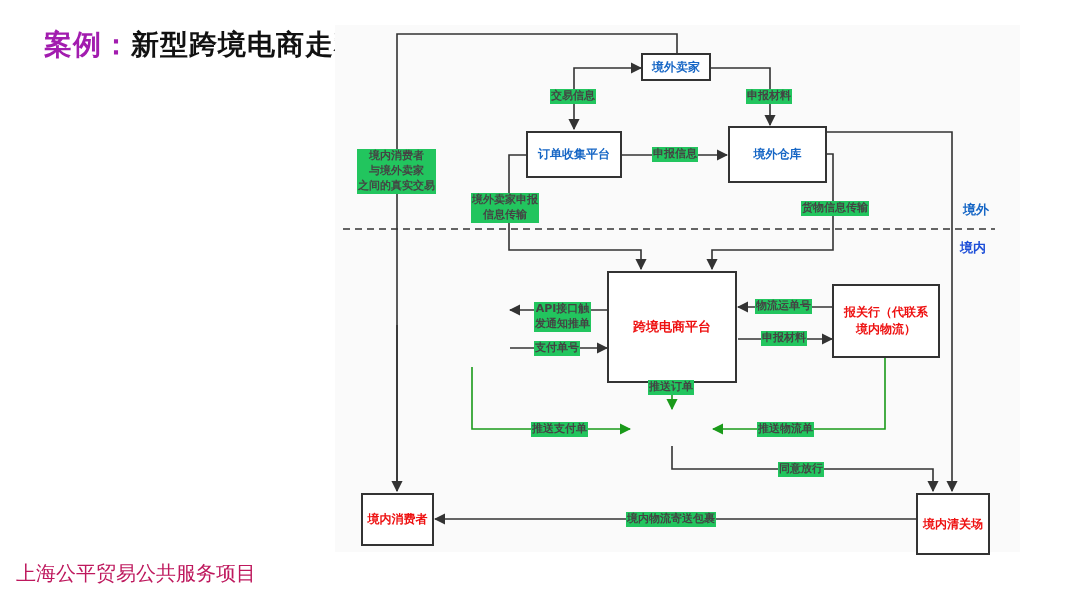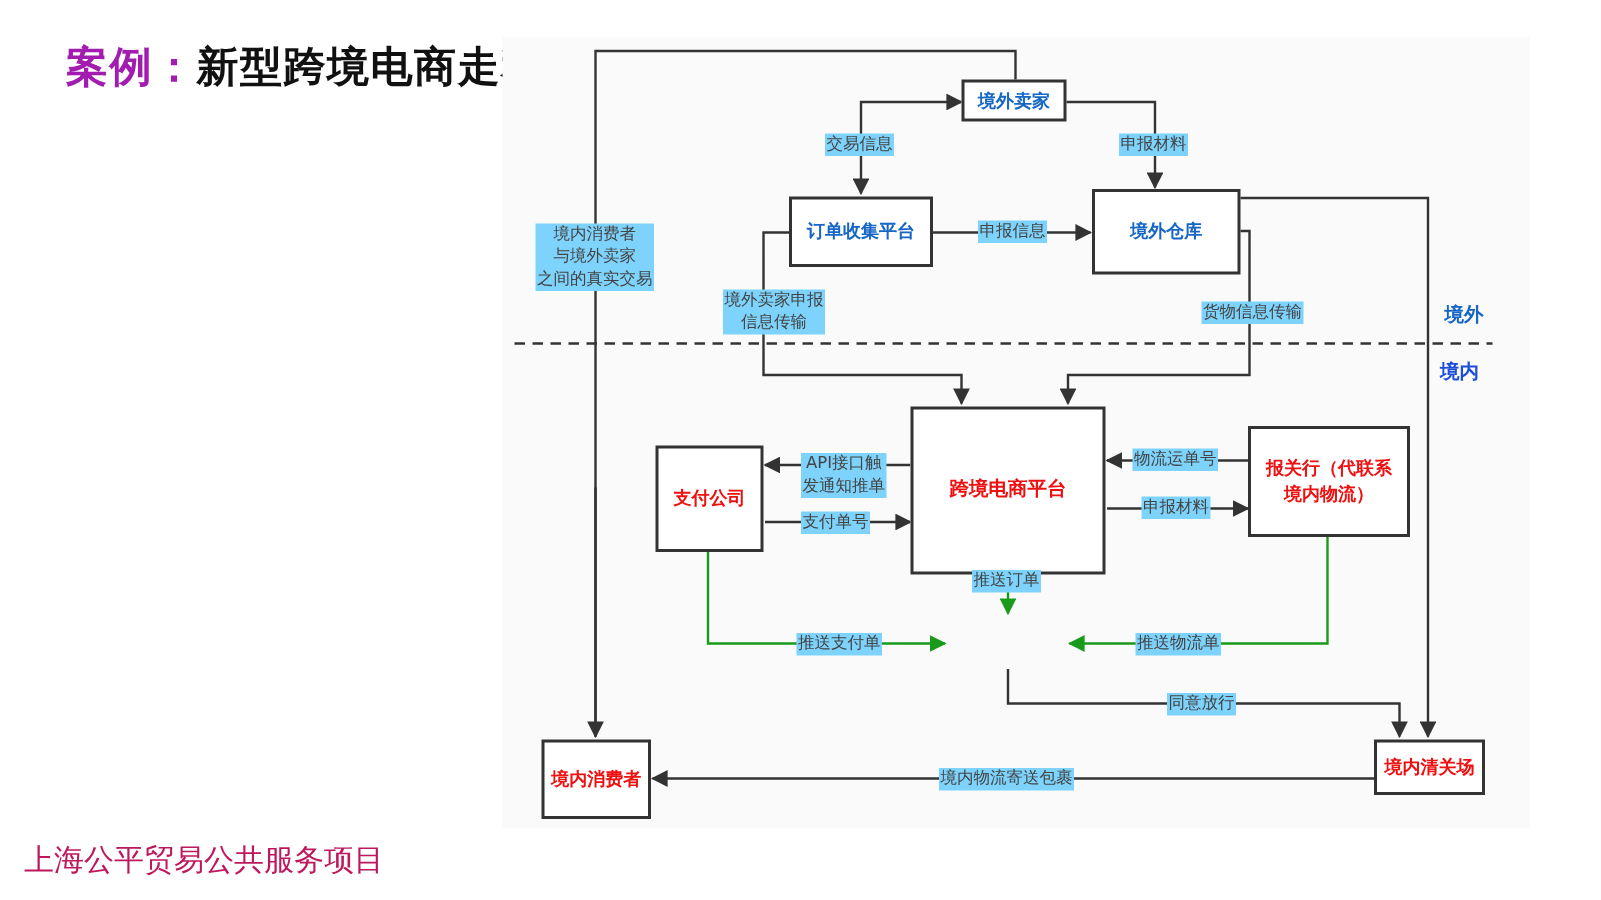--- a/index.html
+++ b/index.html
@@ -27,22 +27,22 @@
     .node {
       position: absolute; box-sizing: border-box;
       border: 2px solid #333333; background: #ffffff;
       display: flex; align-items: center; justify-content: center;
       text-align: center; font-weight: bold; font-size: 12px; line-height: 1.4;
     }
     .node.blue { color: #1666c5; }
     .node.red { color: #ee1111; }
     .node.rounded { border-radius: 5px; }
     .lbl {
-      position: absolute; font-size: 11px; color: #444444; background: #7dd3fc;
-      white-space: nowrap; text-align: center; line-height: 1.35; padding: 0 1px;
+      position: absolute; font-size: 11px; color: #444444; background: #22c55e;
+      white-space: nowrap; text-align: center; line-height: 1.35; padding: 0 1px; font-weight: bold;
     }
     .zone {
       position: absolute; font-size: 13px; font-weight: bold; white-space: nowrap;
     }
   </style>
 </head>
 <body>
 
 <div class="title">
   <span class="accent">案例：</span><span class="main">新型跨境电商走私</span>
@@ -92,33 +92,32 @@
     <g fill="none" stroke="#1a9a1a" stroke-width="1.6">
       <path d="M337,345 L337,384" marker-end="url(#ahg)"></path>
       <path d="M137,342 L137,404 L295,404" marker-end="url(#ahg)"></path>
       <path d="M550,332 L550,404 L378,404" marker-end="url(#ahg)"></path>
     </g>
   </svg>
 
   <div class="node blue" style="left:306px;top:28px;width:70px;height:28px;">境外卖家</div>
   <div class="node blue" style="left:191px;top:106px;width:96px;height:47px;">订单收集平台</div>
   <div class="node blue" style="left:393px;top:101px;width:99px;height:57px;">境外仓库</div>
-  <div class="node red" style="left:102px;top:272px;width:72px;height:71px;">支付公司</div>
   <div class="node red" style="left:272px;top:246px;width:130px;height:112px;font-size:13px;">跨境电商平台</div>
   <div class="node red" style="left:497px;top:259px;width:108px;height:74px;padding:0 6px;font-family:Liberation Serif, serif;">报关行（代联系境内物流）</div>
   <div class="node red" style="left:26px;top:468px;width:73px;height:53px;">境内消费者</div>
-  <div class="node red" style="left:581px;top:468px;width:74px;height:37px;text-align:center;">境内清关场</div>
+  <div class="node red" style="left:581px;top:468px;width:74px;height:62px;text-align:center;">境内清关场</div>
 
   <div class="lbl" style="left:22px;top:124px;white-space:pre-line;">境内消费者
 与境外卖家
 之间的真实交易</div>
   <div class="lbl" style="left:215px;top:64px;">交易信息</div>
   <div class="lbl" style="left:411px;top:64px;">申报材料</div>
   <div class="lbl" style="left:317px;top:122px;">申报信息</div>
-  <div class="lbl" style="left:136px;top:168px;white-space:pre-line;margin-left:11px;">境外卖家申报
+  <div class="lbl" style="left:136px;top:168px;white-space:pre-line;">境外卖家申报
 信息传输</div>
   <div class="lbl" style="left:466px;top:176px;">货物信息传输</div>
   <div class="lbl" style="left:199px;top:277px;white-space:pre-line;">API接口触
 发通知推单</div>
   <div class="lbl" style="left:199px;top:316px;">支付单号</div>
   <div class="lbl" style="left:420px;top:274px;">物流运单号</div>
   <div class="lbl" style="left:426px;top:306px;">申报材料</div>
   <div class="lbl" style="left:313px;top:355px;">推送订单</div>
   <div class="lbl" style="left:196px;top:397px;">推送支付单</div>
   <div class="lbl" style="left:422px;top:397px;">推送物流单</div>

